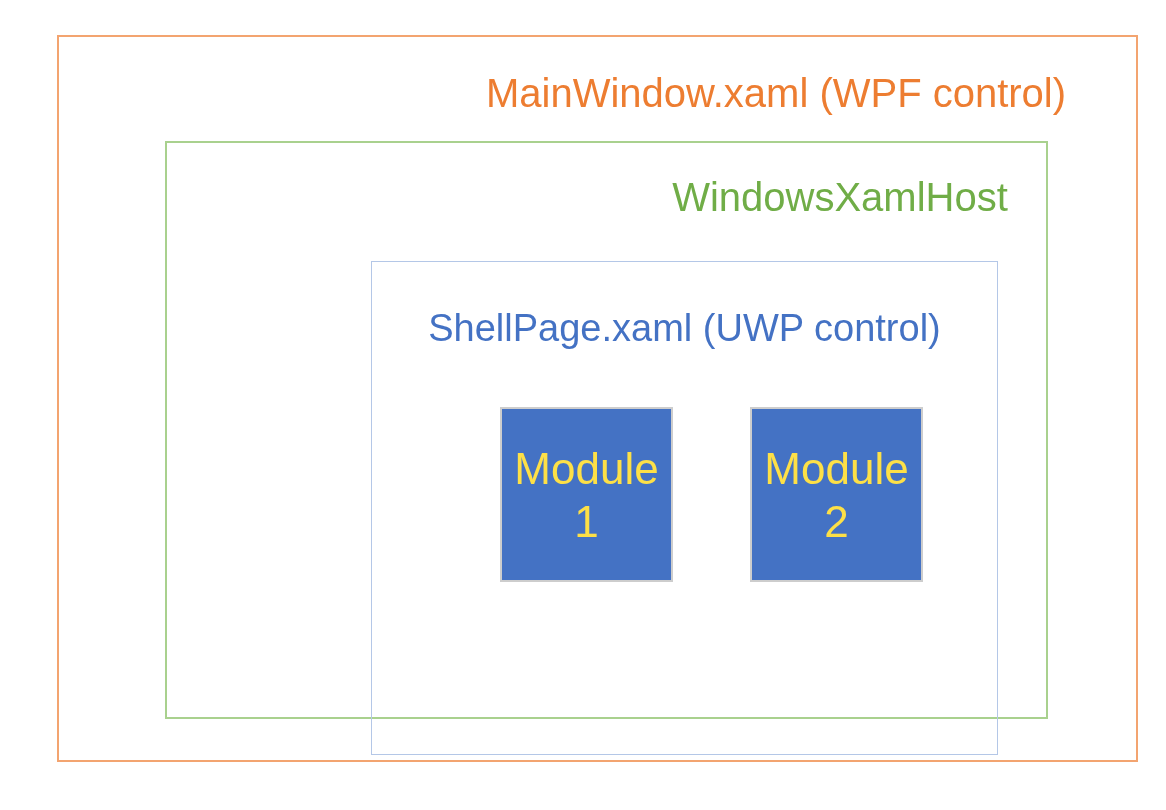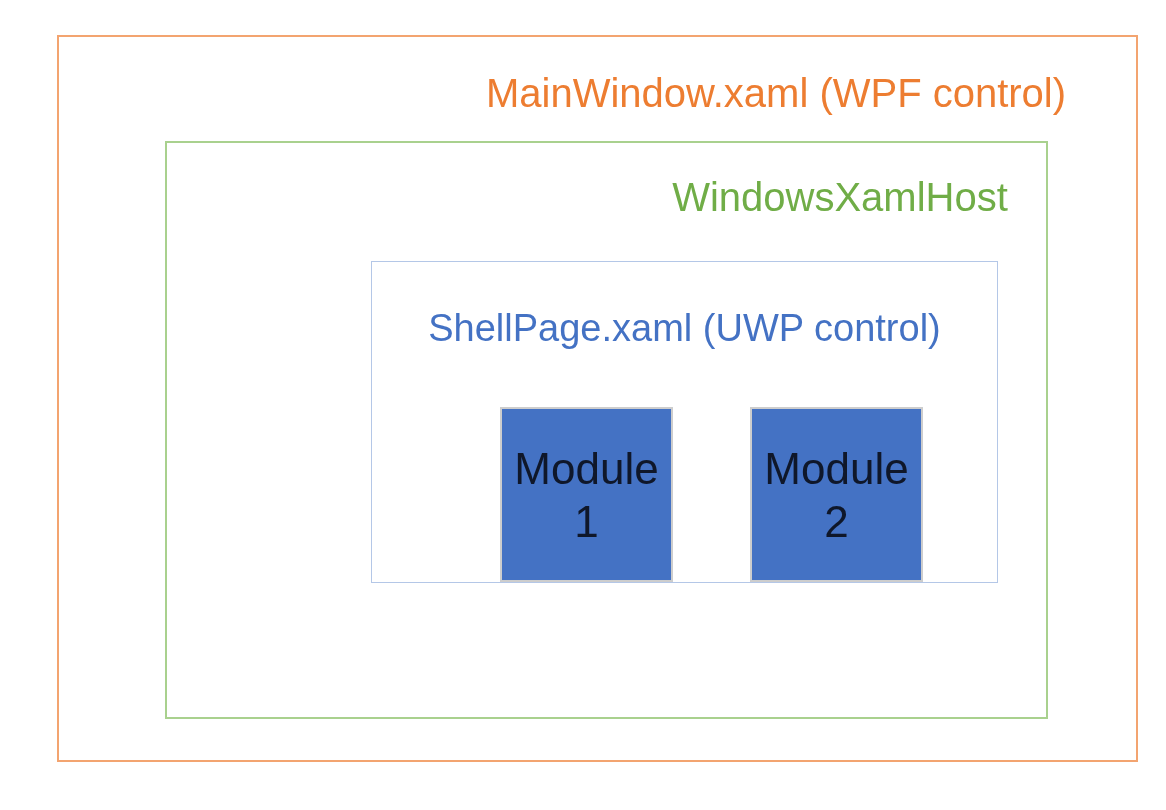--- a/index.html
+++ b/index.html
@@ -31,21 +31,21 @@
     top: 104px;
     width: 883px;
     height: 578px;
     border: 2px solid #A9D18E;
     padding-left: 26px;
   }
   .shell-box {
     left: 204px;
     top: 118px;
     width: 627px;
-    height: 322px;
+    height: 494px;
     border: 1px solid #B4C7E7;
   }
   .box-label {
     position: absolute;
     white-space: nowrap;
     font-size: 40px;
     line-height: 1.1;
     transform: translate(-50%, -50%);
   }
   .outer-label {
@@ -69,21 +69,21 @@
     top: 145px;
     width: 173px;
     height: 175px;
     box-sizing: border-box;
     background: #4472C4;
     border: 2px solid #CDCDCD;
     display: flex;
     flex-direction: column;
     align-items: center;
     justify-content: center;
-    color: #0f172a;
+    color: #fde047;
     font-size: 44px;
     line-height: 53px;
     text-align: center;
   }
   .module-1 { left: 128px; }
   .module-2 { left: 378px; }
   .module-line { display: block; }
 </style>
 </head>
 <body>

